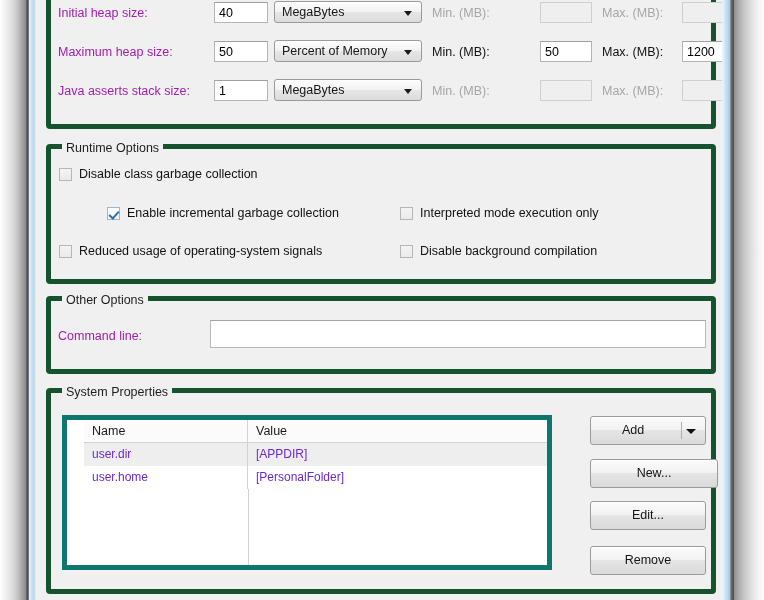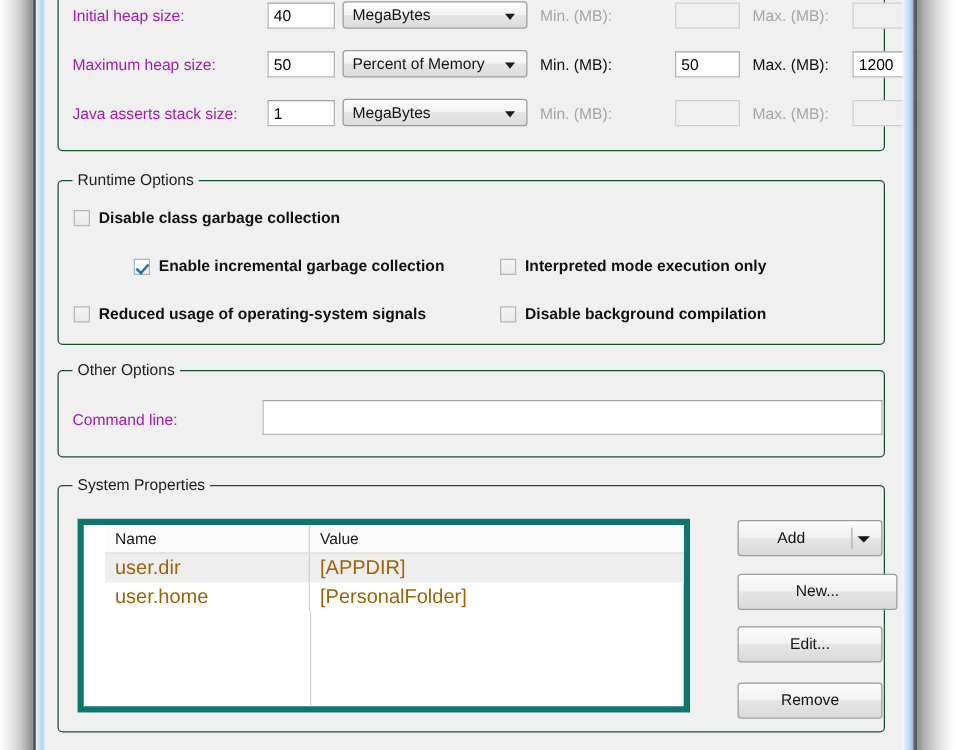--- a/index.html
+++ b/index.html
@@ -70,21 +70,21 @@
   #dialog {
     position: absolute;
     left: 36px; top: 0;
     width: 686px; height: 600px;
     background: #f0f0f0;
   }
 
   
   .group {
     position: absolute;
-    border: 1px solid #14532d;
+    border: 5px solid #14532d;
     border-radius: 4px;
     background: transparent;
   }
   .group-title {
     position: absolute;
     top: -8px;
     left: 11px;
     padding: 0 4px;
     background: #f0f0f0;
     font-size: 12.5px;
@@ -156,21 +156,20 @@
     color: #111111;
   }
   .minmax-label.disabled { color: #a6a6a6; }
 
   
   .cbrow {
     position: absolute;
     display: flex;
     align-items: center;
     white-space: nowrap;
-    font-weight: bold;
   }
   .cbbox {
     position: relative;
     width: 13px; height: 13px;
     box-sizing: border-box;
     border: 1px solid #b6b6b6;
     background: linear-gradient(to bottom, #f4f4f4 0%, #eaeaea 100%);
     flex: 0 0 auto;
     margin-right: 7px;
   }
@@ -229,22 +228,22 @@
     box-sizing: border-box;
   }
   .th.col-name { width: 164px; border-right: 1px solid #d2d2d2; }
   .th.col-value { flex: 1; }
   .trow {
     display: flex;
     height: 23px;
   }
   .trow.selected { background: #eeeeee; }
   .td {
-    font-size: 16px;
-    color: #a16207;
+    font-size: 12px;
+    color: #6d28d9;
     line-height: 23px;
     padding-left: 8px;
     box-sizing: border-box;
     overflow: hidden;
     white-space: nowrap;
   }
   .td.col-name { width: 164px; border-right: 1px solid #d2d2d2; }
   .td.col-value { flex: 1; }
   .table-filler {
     border-right: 1px solid #d2d2d2;

